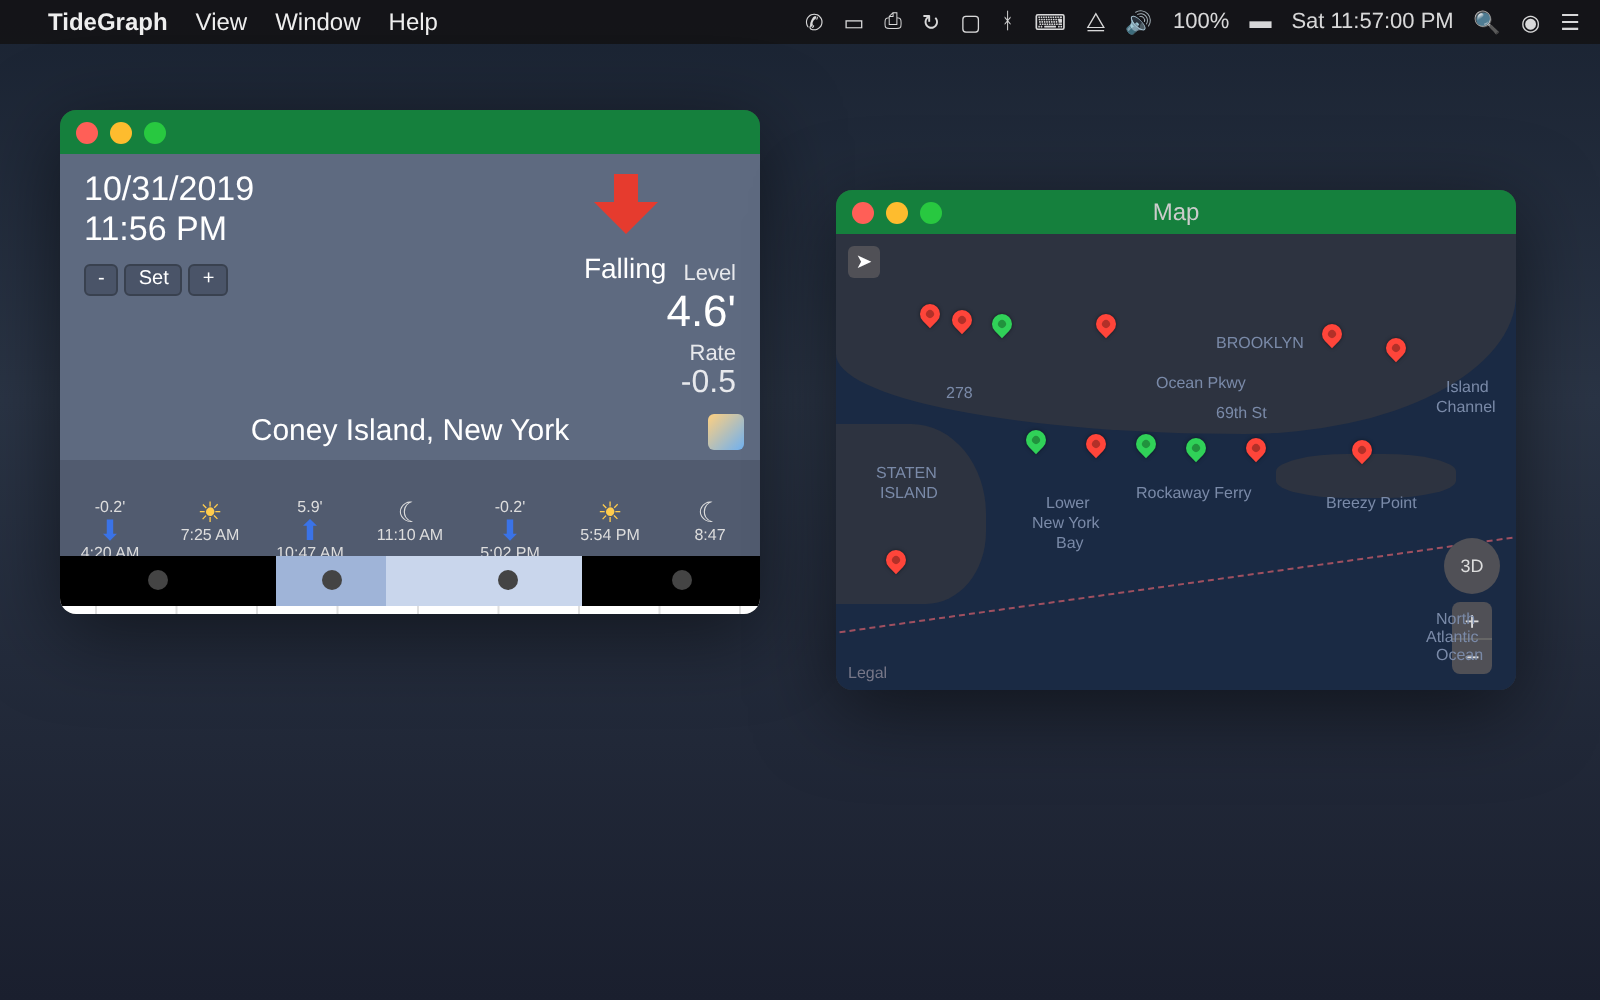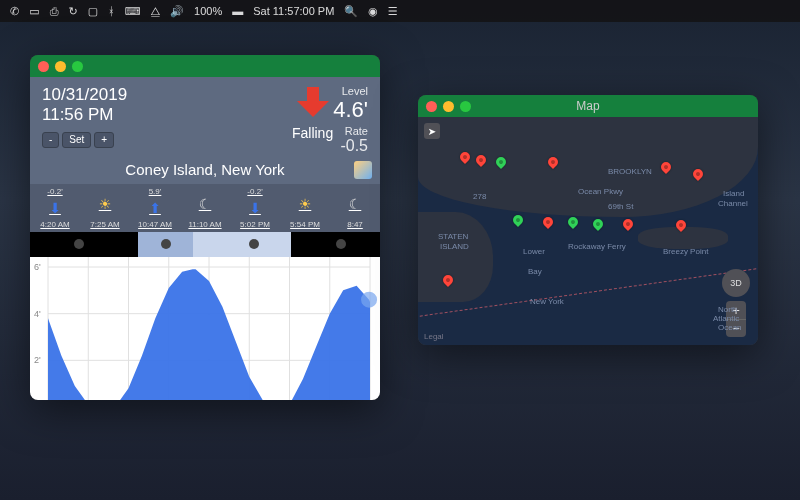--- a/index.html
+++ b/index.html
@@ -21,36 +21,36 @@
   .window {
     position: absolute; background:#3a3a3c; border-radius:8px;
     box-shadow: 0 10px 40px rgba(0,0,0,.5); overflow:hidden;
   }
   .titlebar { height:22px; background:#15803d; display:flex; align-items:center; padding:0 8px; position:relative; }
   .traffic { display:flex; gap:6px; }
   .dot { width:11px; height:11px; border-radius:50%; }
   .dot.r{background:#ff5f57}.dot.y{background:#febc2e}.dot.g{background:#28c840}
   .wtitle { position:absolute; left:0; right:0; text-align:center; font-size:12px; color:#ccc; pointer-events:none;}
   
-  #tidewin { left:30px; top:55px; width:350px; height:345px; }
+  #tidewin { left:30px; top:55px; width:350px; height:252px; }
   .tide-top { background:#5e6a80; padding:8px 12px 6px; }
   .tide-row1 { display:flex; justify-content:space-between; align-items:flex-start; }
   .date-block { font-size:17px; line-height:1.2; }
   .arrow-block { text-align:right; flex:1; }
-  .lvl-block { text-align:right; }
+  .lvl-block { text-align:right;margin-top:46px; }
   .lvl-lbl{font-size:11px;opacity:.85}
   .lvl-val{font-size:22px;}
   .rate-lbl{font-size:11px;opacity:.85;margin-top:2px}
   .btnrow { margin-top:6px; display:flex; gap:3px;}
   .pill { background:#4a5468; border:1px solid #39414f; color:#fff; font-size:10px; padding:1px 6px; border-radius:3px;}
   .falling { font-size:14px; color:#fff; margin-top:2px;}
   .location { text-align:center; font-size:15px; margin-top:6px; position:relative;}
   .mapicon { position:absolute; right:-4px; top:0; width:18px; height:18px; background:linear-gradient(135deg,#ffd080,#6fb0f0); border-radius:3px;}
   .events { background:#515b6f; display:flex; overflow:hidden; height:48px;}
-  .ev { flex:1; text-align:center; padding:3px 0; display:flex; flex-direction:column; align-items:center; justify-content:space-between; min-width:44px;text-decoration:underline;}
+  .ev { flex:1; text-align:center; padding:19px 0; display:flex; flex-direction:column; align-items:center; justify-content:space-between; min-width:44px;}
   .ev-lbl{font-size:8px;color:#ddd}
   .ev-ic{font-size:14px;line-height:1}
   .ev-t{font-size:8px;color:#ddd}
   .chart-area{background:#fff;height:205px;position:relative;}
   .moonbar{height:25px;background:#000;position:relative;}
   .moonbar .seg{position:absolute;top:0;bottom:0;}
   .moon{position:absolute;width:10px;height:10px;background:#444;border-radius:50%;top:7px;}
   svg.chart{position:absolute;left:0;top:25px;width:100%;height:160px;}
   .grid line{stroke:#e0e0e0;stroke-width:1}
   .tide-path{fill:#3a73e8;opacity:.95}
@@ -68,20 +68,27 @@
   .zbtn{height:18px;display:flex;align-items:center;justify-content:center;color:#ddd;font-size:13px;}
   .maplabel{position:absolute;font-size:8px;color:#7a8aa8;white-space:nowrap}
   .route{position:absolute;border-top:1px dashed #a05060;width:380px;transform:rotate(-8deg);left:-20px;top:175px}
   .legal{position:absolute;left:6px;bottom:4px;font-size:8px;color:#778}
   .loc{position:absolute;left:6px;top:6px;width:16px;height:16px;background:#505056;border-radius:3px;display:flex;align-items:center;justify-content:center;font-size:10px;color:#fff}
 </style>
 </head>
 <body>
 
 <div class="menubar">
+  <div class="menubar-left">
+    <span class="apple"></span>
+    <b>TideGraph</b>
+    <span>View</span>
+    <span>Window</span>
+    <span>Help</span>
+  </div>
   <div class="menubar-right">
     <span class="ic">✆</span>
     <span class="ic">▭</span>
     <span class="ic">⎙</span>
     <span class="ic">↻</span>
     <span class="ic">▢</span>
     <span class="ic">ᚼ</span>
     <span class="ic">⌨</span>
     <span class="ic">⧋</span>
     <span class="ic">🔊</span>
@@ -225,21 +232,21 @@
         <div class="zbtn">+</div>
         <div class="zbtn" style="border-top:1px solid #666">−</div>
       </div>
     </div>
     <div class="legal">Legal</div>
   <div class="maplabel" style="left: 190px; top: 50px;">BROOKLYN</div>
       <div class="maplabel" style="left: 20px; top: 115px;">STATEN</div>
       <div class="maplabel" style="left: 22px; top: 125px;">ISLAND</div>
       <div class="maplabel" style="left: 245px; top: 130px;">Breezy Point</div>
       <div class="maplabel" style="left: 105px; top: 130px;">Lower</div>
-      <div class="maplabel" style="left: 112px; top: 140px; margin-top: 40px;">New York</div>
+      <div class="maplabel" style="left: 98px; top: 140px;">New York</div>
       <div class="maplabel" style="left: 110px; top: 150px;">Bay</div>
       <div class="maplabel" style="left: 150px; top: 125px;">Rockaway Ferry</div>
       <div class="maplabel" style="left: 55px; top: 75px;">278</div>
       <div class="maplabel" style="left: 190px; top: 85px;">69th St</div>
       <div class="maplabel" style="left: 160px; top: 70px;">Ocean Pkwy</div>
       <div class="maplabel" style="left: 305px; top: 72px;">Island</div>
       <div class="maplabel" style="left: 300px; top: 82px;">Channel</div>
       <div class="maplabel" style="left: 300px; top: 188px;">North</div>
       <div class="maplabel" style="left: 295px; top: 197px;">Atlantic</div>
       <div class="maplabel" style="left: 300px; top: 206px;">Ocean</div>

